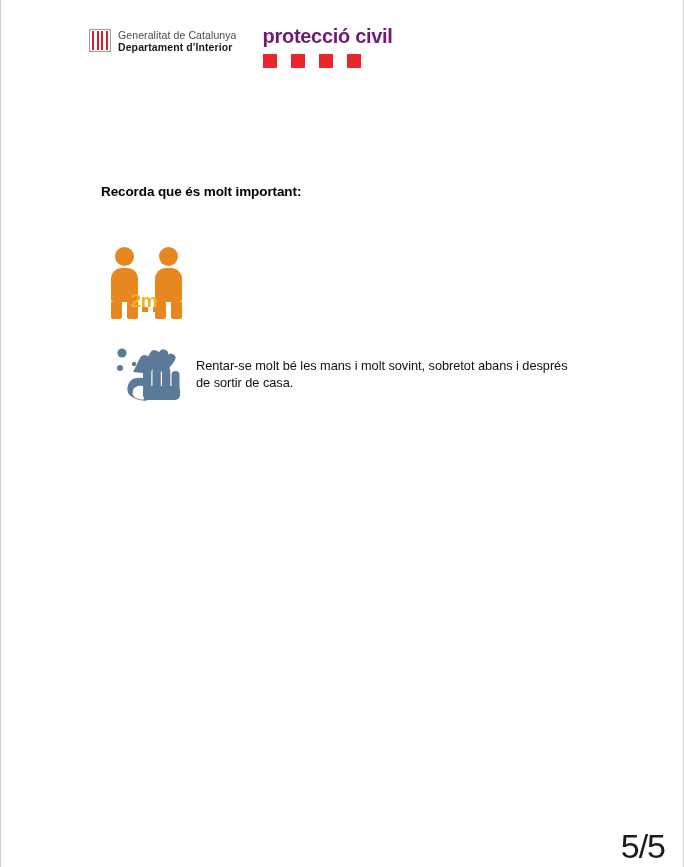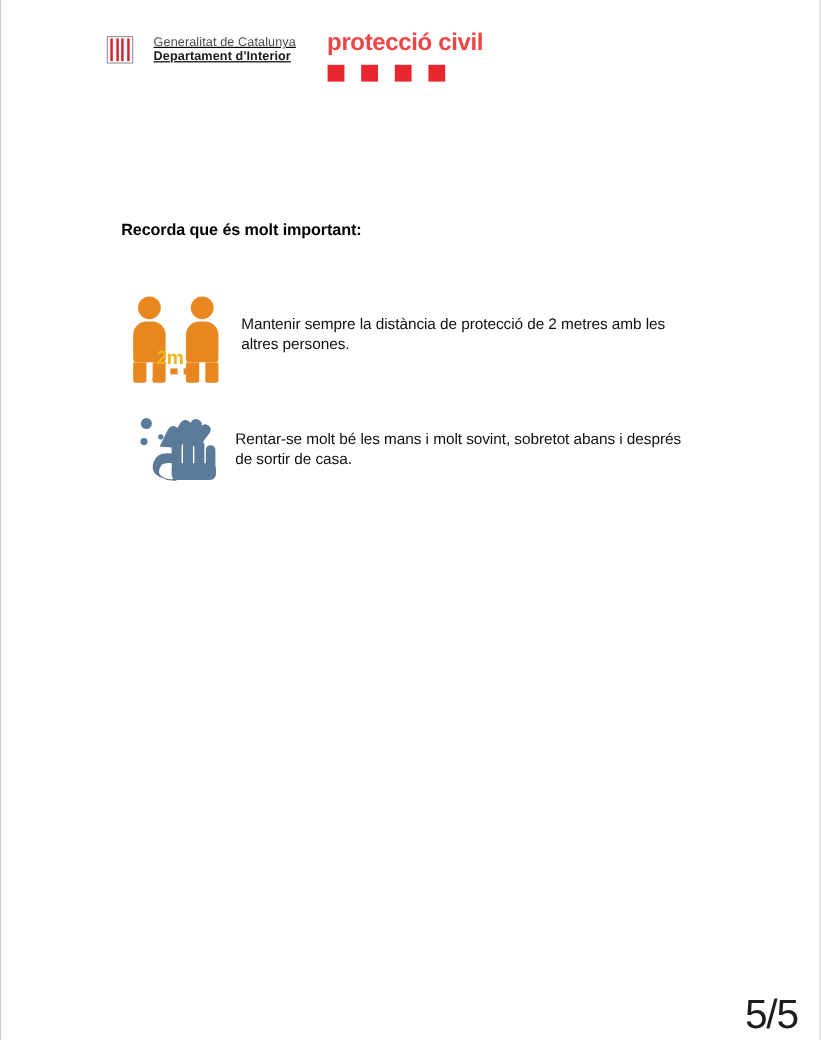--- a/index.html
+++ b/index.html
@@ -25,24 +25,23 @@
   .header {
     position: absolute;
     left: 88px;
     top: 26px;
     display: flex;
     align-items: flex-start;
     gap: 26px;
   }
   .gencat-logo {
     display: flex;
-    align-items: flex-end;
-    gap: 17px;
+    align-items: flex-start;
+    gap: 7px;
     padding-top: 3px;
-    text-decoration: underline;
   }
   .senyera {
     width: 22px;
     height: 23px;
     background: #ffffff;
     border: 1px solid #9a9a9a;
     box-sizing: border-box;
     display: flex;
     justify-content: space-between;
     padding: 1px 2px;
@@ -66,21 +65,21 @@
     color: #1a1a1a;
     font-weight: bold;
     letter-spacing: 0.1px;
     white-space: nowrap;
   }
 
   .pc-logo { padding-top: 0px; }
   .pc-title {
     font-size: 20px;
     font-weight: bold;
-    color: #ef4444;
+    color: #701a75;
     letter-spacing: -0.3px;
     white-space: nowrap;
     line-height: 1;
   }
   .pc-squares {
     margin-top: 8px;
     display: flex;
     gap: 14px;
   }
   .pc-squares span {
@@ -167,21 +166,21 @@
   .fig-gap {
     position: absolute;
     top: 0; left: 11.5px;
     width: 4px; height: 13px;
     background: #ffffff;
   }
   .dist-label {
     position: absolute;
     left: 22px;
     top: 43px;
-    font-size: 16px;
+    font-size: 19px;
     font-weight: bold;
     color: #edb41c;
     letter-spacing: -0.4px;
   }
   .dist-dots {
     position: absolute;
     left: 22px;
     top: 60px;
     width: 36px;
     display: flex;
@@ -268,21 +267,20 @@
         <div class="dist-label">2m</div>
 
         <div class="dist-dots">
           <span></span>
             <span></span>
             <span></span>
         </div>
 
       </div>
     </div>
-    <div class="advice-text">Mantenir sempre la distància de protecció de 2 metres amb les altres persones.</div>
   </div>
 
   <div class="advice advice-2">
     <div class="icon-box">
       <svg class="wash-icon" viewBox="0 0 72 62">
         <g fill="#5b7a99">
 
           <circle cx="9" cy="11" r="4.6"></circle>
           <circle cx="7" cy="26" r="3.0"></circle>
           <circle cx="21" cy="22" r="2.2"></circle>

